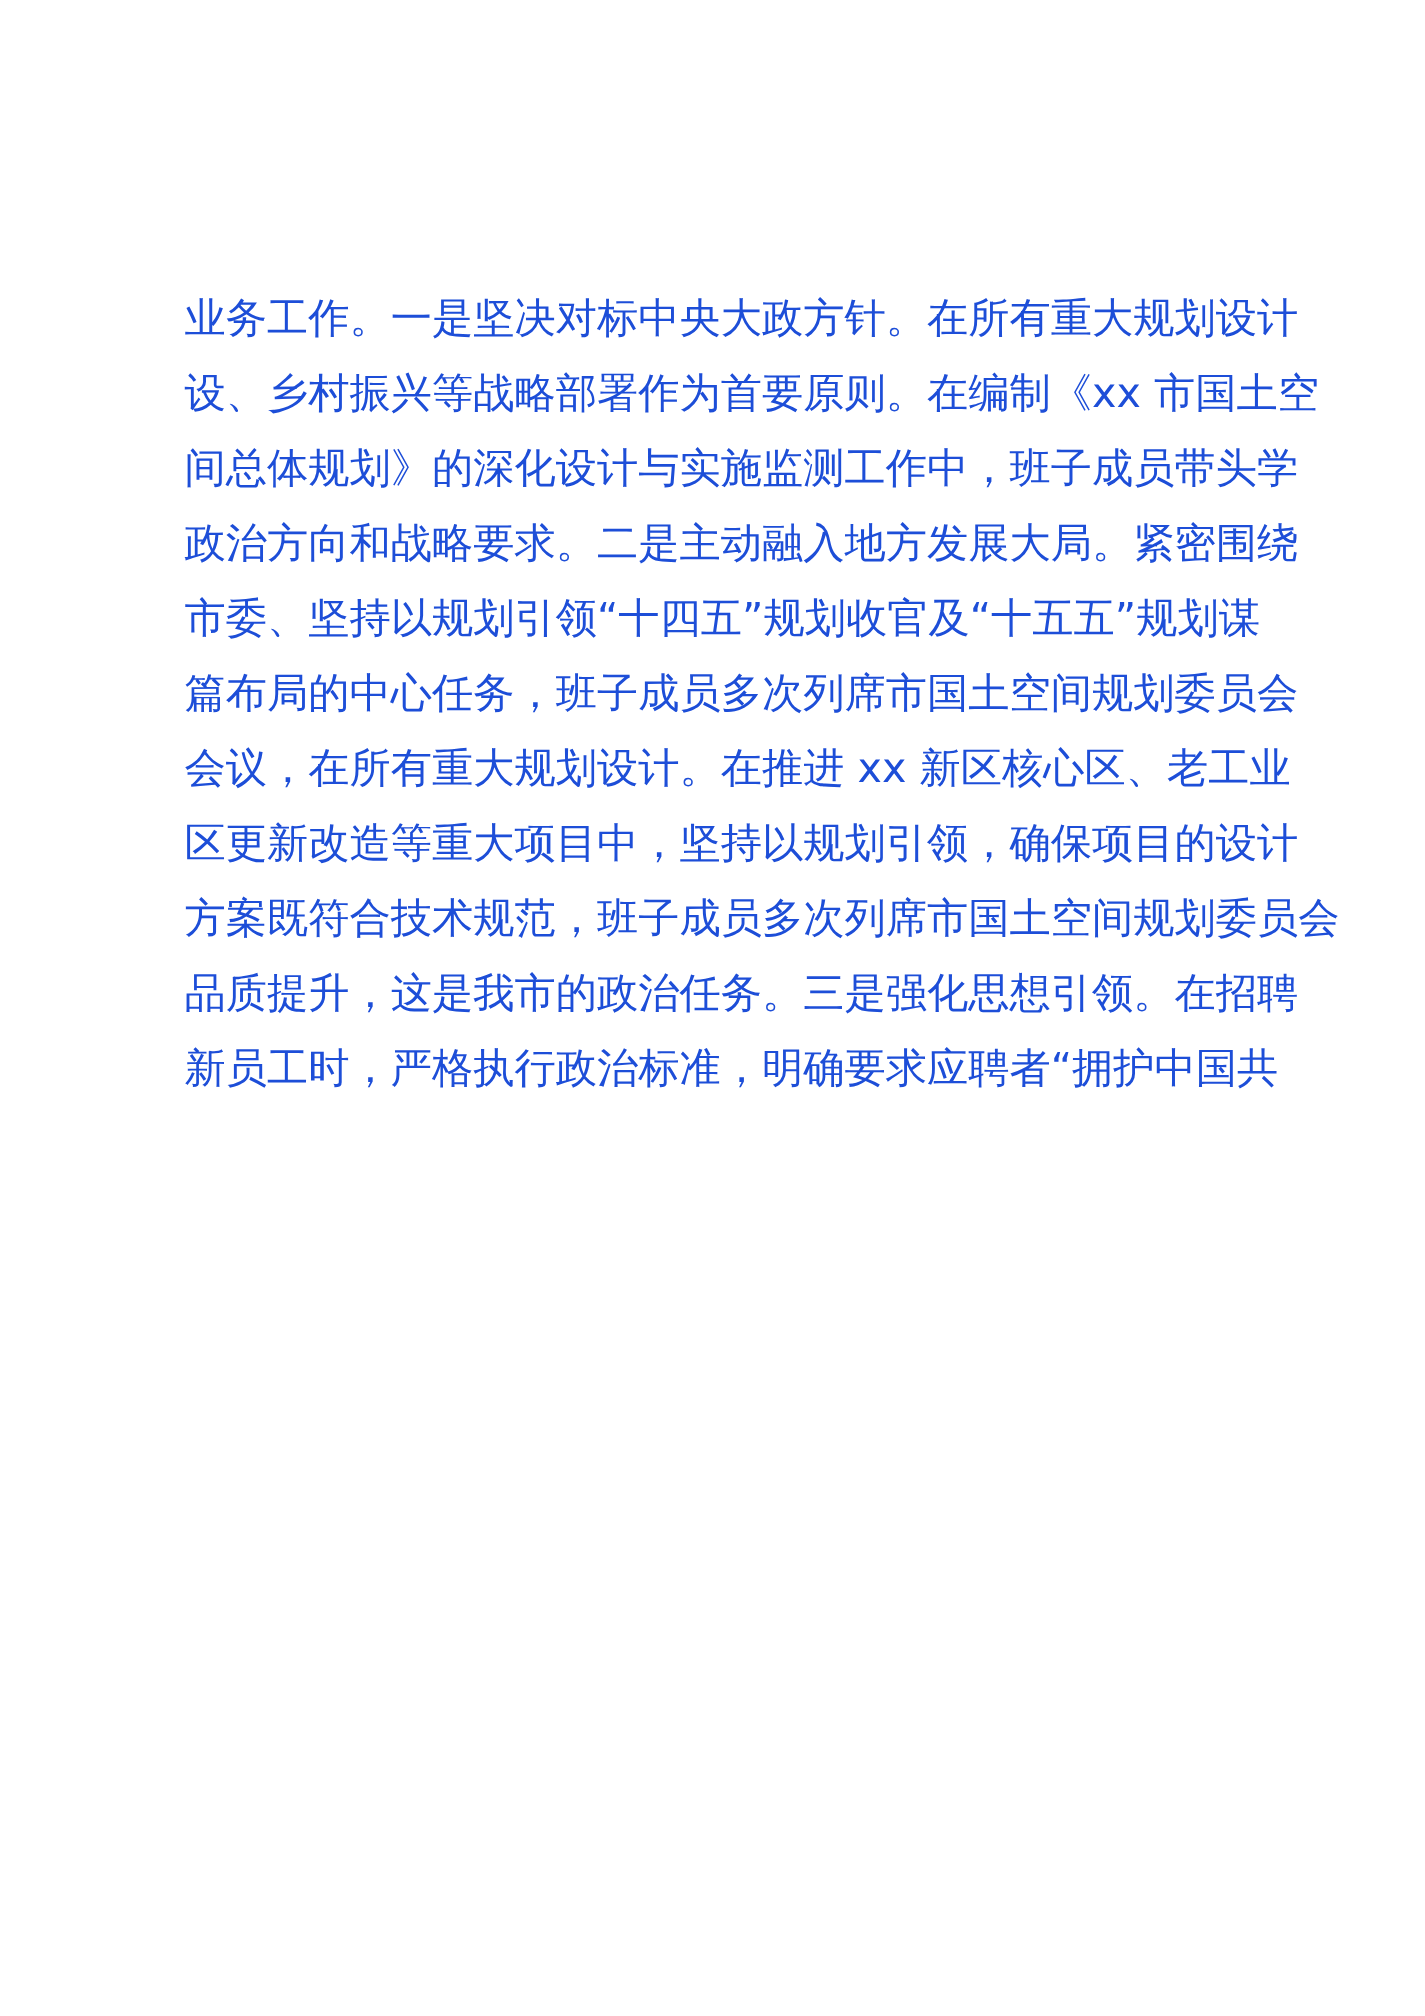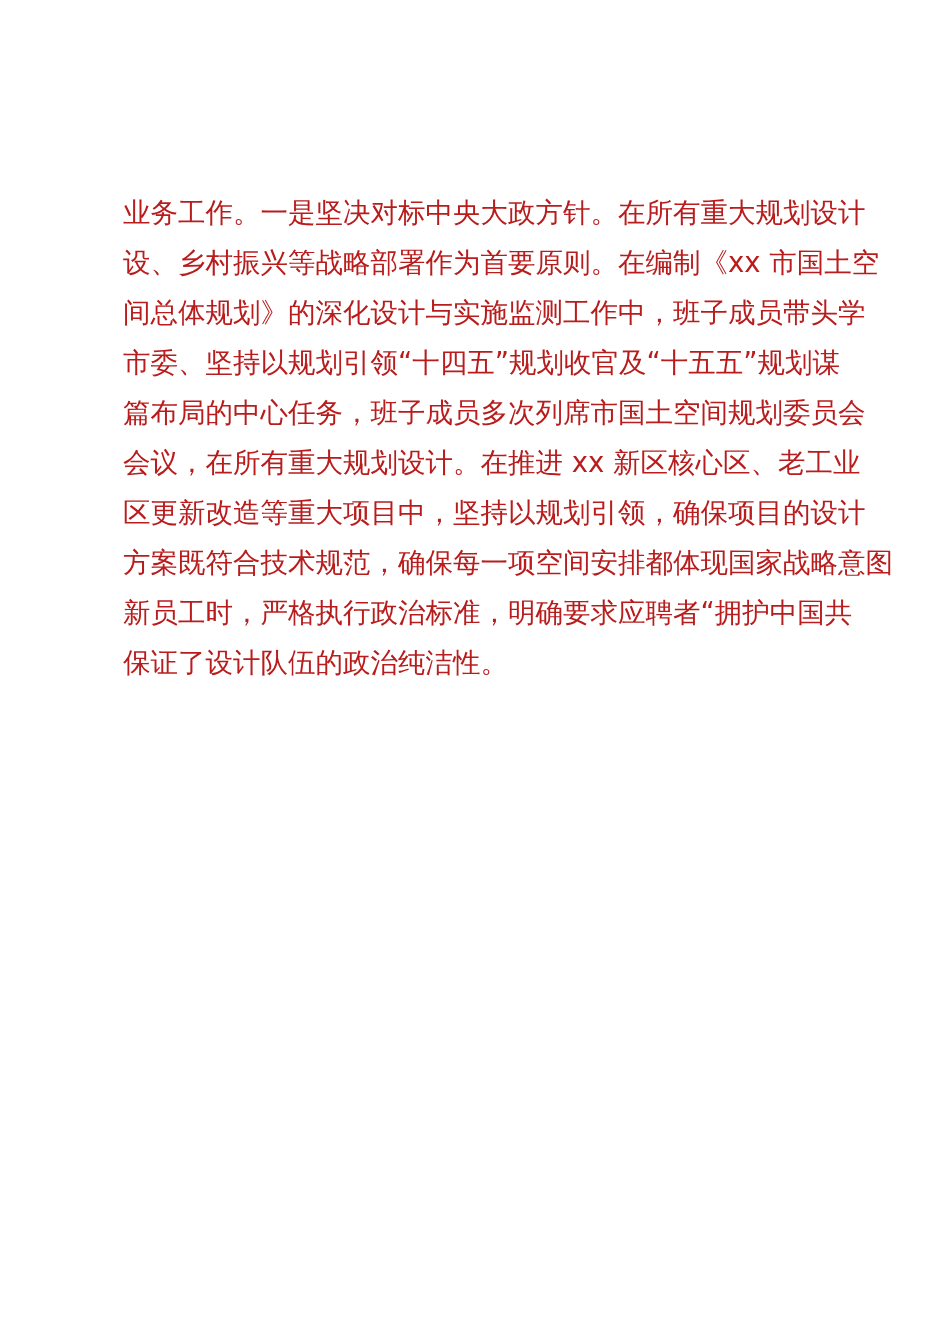--- a/index.html
+++ b/index.html
@@ -1,34 +1,35 @@
 <!DOCTYPE html>
 <html><head>
 <meta charset="utf-8">
 <style>
   html, body { margin: 0; padding: 0; background: #ffffff; }
   body { width: 950px; height: 1344px; position: relative; overflow: hidden; }
   .page {
     position: absolute; left: 123px; top: 187px; width: 710px;
     font-family: "DejaVu Sans", "Liberation Sans", sans-serif;
-    color: #b91c1c; font-size: 27.5px; line-height: 50px;
+    color: #1d4ed8; font-size: 27.5px; line-height: 50px;
   }
   .line { display: block; white-space: nowrap; height: 50px; text-align: justify; text-align-last: justify; }
   .line.last { text-align-last: left; }
   .line.indent { padding-left: 56px; }
 </style>
 </head>
 <body>
 
 <div class="page">
   <div>
     <span class="line">业务工作。一是坚决对标中央大政方针。在所有重大规划设计</span>
     <span class="line">设、乡村振兴等战略部署作为首要原则。在编制《xx 市国土空</span>
     <span class="line">间总体规划》的深化设计与实施监测工作中，班子成员带头学</span>
+    <span class="line">政治方向和战略要求。二是主动融入地方发展大局。紧密围绕</span>
     <span class="line">市委、坚持以规划引领“十四五”规划收官及“十五五”规划谋</span>
     <span class="line">篇布局的中心任务，班子成员多次列席市国土空间规划委员会</span>
     <span class="line">会议，在所有重大规划设计。在推进 xx 新区核心区、老工业</span>
     <span class="line">区更新改造等重大项目中，坚持以规划引领，确保项目的设计</span>
-    <span class="line">方案既符合技术规范，确保每一项空间安排都体现国家战略意图</span>
+    <span class="line">方案既符合技术规范，班子成员多次列席市国土空间规划委员会</span>
+    <span class="line">品质提升，这是我市的政治任务。三是强化思想引领。在招聘</span>
     <span class="line">新员工时，严格执行政治标准，明确要求应聘者“拥护中国共</span>
-    <span class="line last">保证了设计队伍的政治纯洁性。</span>
   </div>
 </div>
 
 </body></html>

